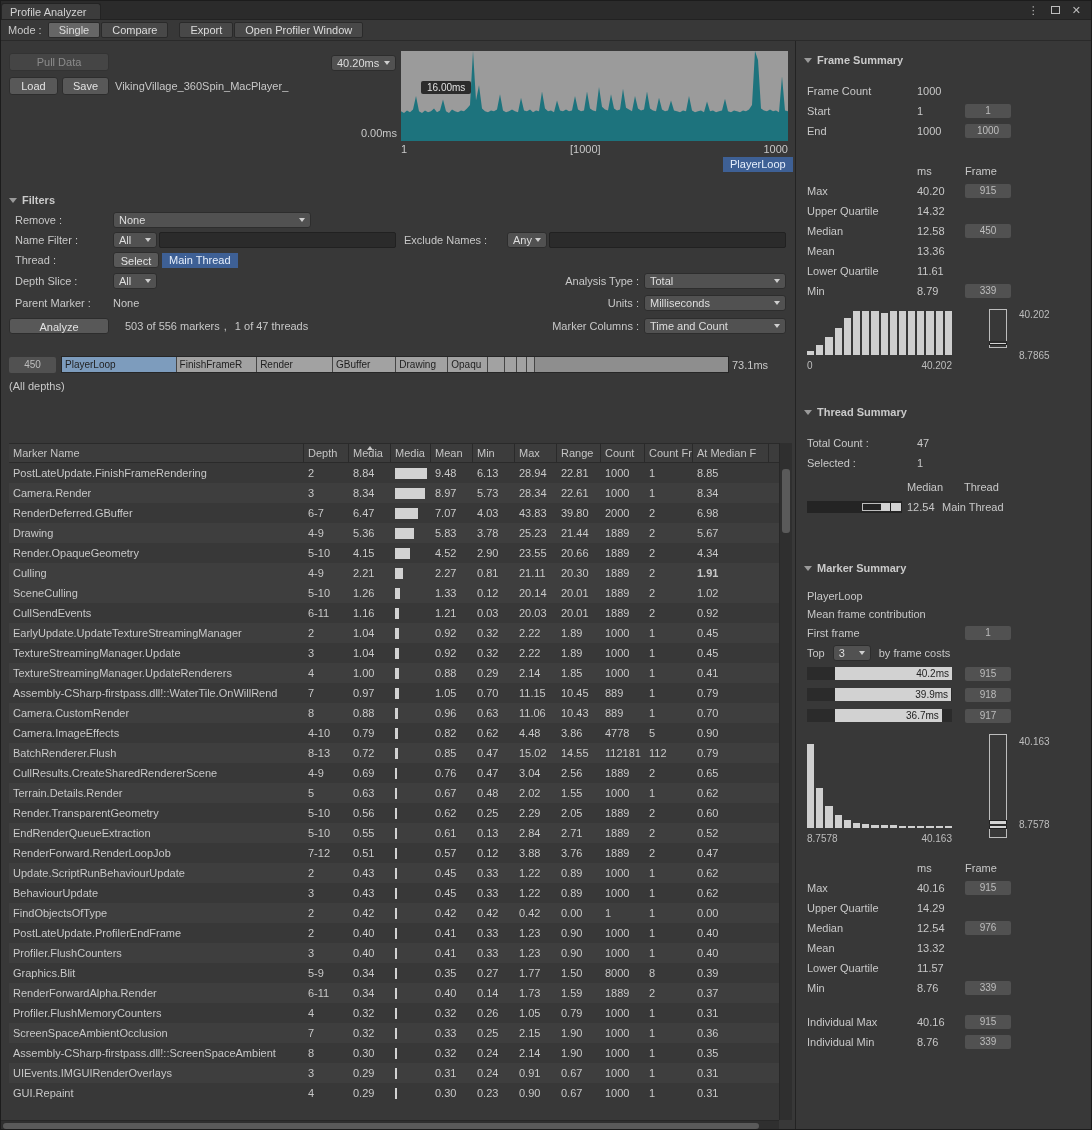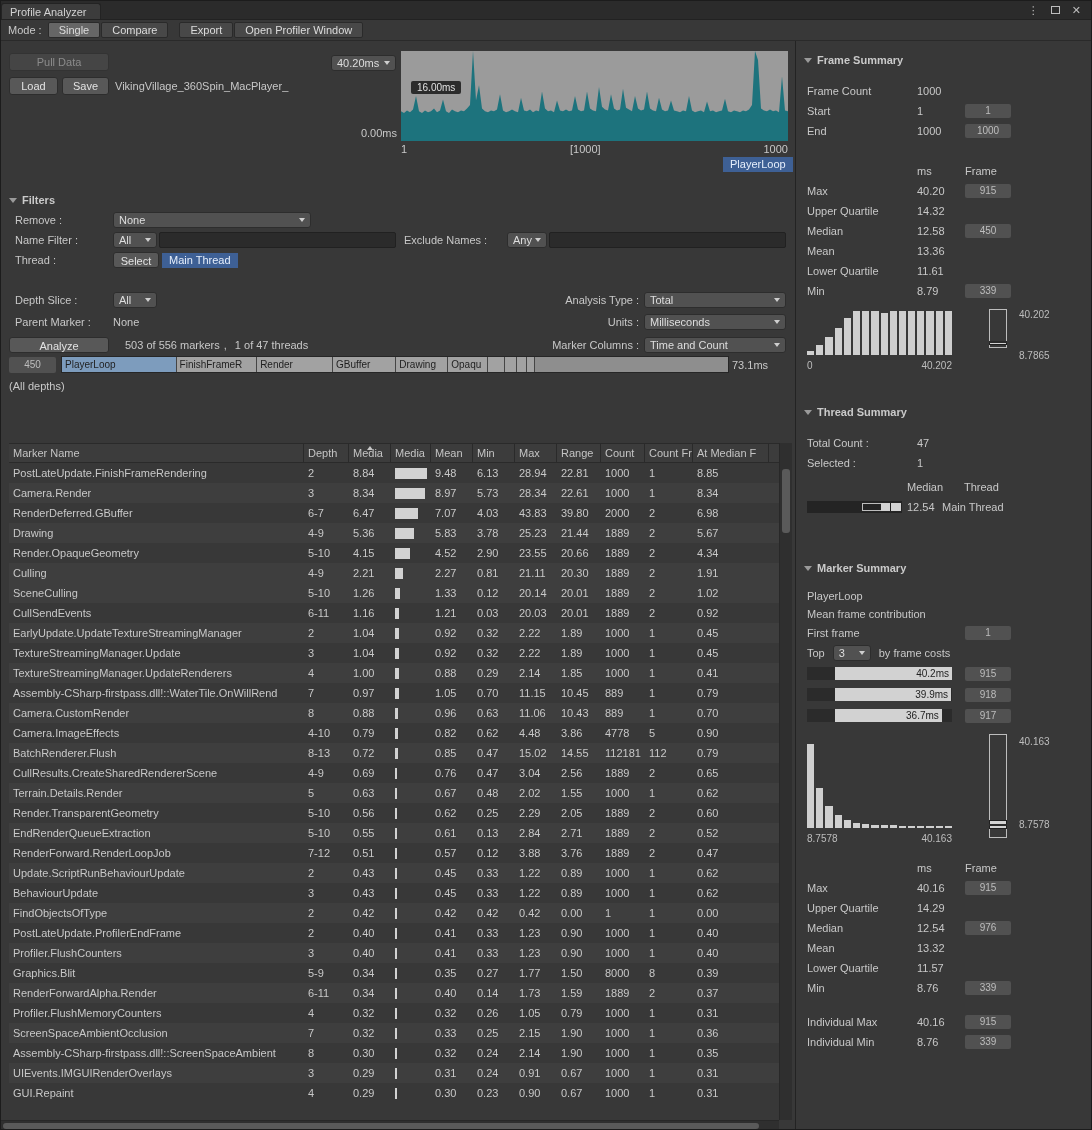--- a/index.html
+++ b/index.html
@@ -116,21 +116,21 @@
 
     <div class="dropdown" style="position:absolute;left:330px;top:14px;width:65px">
       <span>40.20ms</span>
       <span class="dd-arrow"></span>
     </div>
 
     <div class="chart" style="left:400px;top:10px;width:387px;height:90px">
       <svg width="387" height="90">
         <polygon id="chart-poly" fill="#1d737d" points="0,90 0.0,60.3 3.0,62.1 6.0,59.4 9.0,61.2 12.0,58.5 15.0,45.0 18.0,60.3 21.0,62.1 24.0,59.4 27.0,61.2 30.0,60.3 33.0,57.6 36.0,61.2 39.0,59.4 42.0,48.6 45.0,60.3 48.0,62.1 51.0,58.5 54.0,60.3 57.0,61.2 60.0,59.4 63.0,60.3 66.0,57.6 69.0,54.0 72.0,0.0 75.0,49.5 78.0,34.2 81.0,57.6 84.0,60.3 87.0,61.2 90.0,59.4 93.0,60.3 96.0,58.5 99.0,43.2 102.0,59.4 105.0,61.2 108.0,60.3 111.0,58.5 114.0,60.3 117.0,61.2 120.0,46.8 123.0,59.4 126.0,60.3 129.0,58.5 132.0,61.2 135.0,59.4 138.0,60.3 141.0,40.5 144.0,57.6 147.0,60.3 150.0,59.4 153.0,61.2 156.0,49.5 159.0,59.4 162.0,60.3 165.0,58.5 168.0,60.3 171.0,59.4 174.0,45.0 177.0,58.5 180.0,60.3 183.0,59.4 186.0,40.5 189.0,57.6 192.0,59.4 195.0,60.3 198.0,36.0 201.0,55.8 204.0,58.5 207.0,59.4 210.0,43.2 213.0,57.6 216.0,59.4 219.0,58.5 222.0,37.8 225.0,56.7 228.0,58.5 231.0,60.3 234.0,45.0 237.0,57.6 240.0,59.4 243.0,58.5 246.0,40.5 249.0,57.6 252.0,59.4 255.0,60.3 258.0,46.8 261.0,58.5 264.0,60.3 267.0,59.4 270.0,49.5 273.0,59.4 276.0,60.3 279.0,61.2 282.0,59.4 285.0,60.3 288.0,45.0 291.0,59.4 294.0,61.2 297.0,60.3 300.0,59.4 303.0,61.2 306.0,50.4 309.0,60.3 312.0,59.4 315.0,61.2 318.0,60.3 321.0,59.4 324.0,47.7 327.0,60.3 330.0,61.2 333.0,59.4 336.0,60.3 339.0,61.2 342.0,59.4 345.0,60.3 348.0,58.5 351.0,54.0 354.0,0.0 357.0,9.0 360.0,57.6 363.0,59.4 366.0,60.3 369.0,58.5 372.0,60.3 375.0,59.4 378.0,61.2 381.0,25.2 384.0,59.4 387.0,60.3 387,90"></polygon>
       </svg>
-      <div class="tooltip-badge" style="left:10px;top:30px">16.00ms</div>
+      <div class="tooltip-badge" style="left:20px;top:30px">16.00ms</div>
     </div>
     <div style="position:absolute;left:350px;top:86px;width:46px;text-align:right">0.00ms</div>
     <div style="position:absolute;left:400px;top:102px;width:387px;display:flex;justify-content:space-between">
       <span>1</span>
       <span>[1000]</span>
       <span>1000</span>
     </div>
     <div class="sel-label" style="position:absolute;left:722px;top:116px">PlayerLoop</div>
 
     <div style="position:absolute;left:0;top:152px;right:0">
@@ -157,21 +157,21 @@
           <span>Any</span>
           <span class="dd-arrow"></span>
         </div>
         <div class="textfield" style="flex:1;margin-left:2px"></div>
       </div>
       <div class="frow">
         <span class="flabel">Thread :</span>
         <div class="btn" style="width:46px;height:16px">Select</div>
         <span class="sel-label" style="margin-left:3px">Main Thread</span>
       </div>
-      <div class="frow" style="margin-top:20px">
+      <div class="frow" style="margin-top:1px">
         <span class="flabel">Depth Slice :</span>
         <div class="dropdown" style="width:44px">
           <span>All</span>
           <span class="dd-arrow"></span>
         </div>
         <span class="rlabel">Analysis Type :</span>
         <div class="dropdown" style="width:142px">
           <span>Total</span>
           <span class="dd-arrow"></span>
         </div>
@@ -336,21 +336,21 @@
           <div class="tcell" style="width: 42px;">2.21</div>
           <div class="tcell bar-cell" style="width: 40px;">
             <div class="mbar" style="width: 8px;"></div>
           </div>
           <div class="tcell" style="width: 42px;">2.27</div>
           <div class="tcell" style="width: 42px;">0.81</div>
           <div class="tcell" style="width: 42px;">21.11</div>
           <div class="tcell" style="width: 44px;">20.30</div>
           <div class="tcell" style="width: 44px;">1889</div>
           <div class="tcell" style="width: 48px;">2</div>
-          <div class="tcell" style="width: 76px;">1.91</div>
+          <div class="tcell" style="width: 76px; font-weight: bold;">1.91</div>
         </div>
         <div class="trow alt">
           <div class="tcell" style="width: 295px;">SceneCulling</div>
           <div class="tcell" style="width: 45px;">5-10</div>
           <div class="tcell" style="width: 42px;">1.26</div>
           <div class="tcell bar-cell" style="width: 40px;">
             <div class="mbar" style="width: 4.56109px;"></div>
           </div>
           <div class="tcell" style="width: 42px;">1.33</div>
           <div class="tcell" style="width: 42px;">0.12</div>

